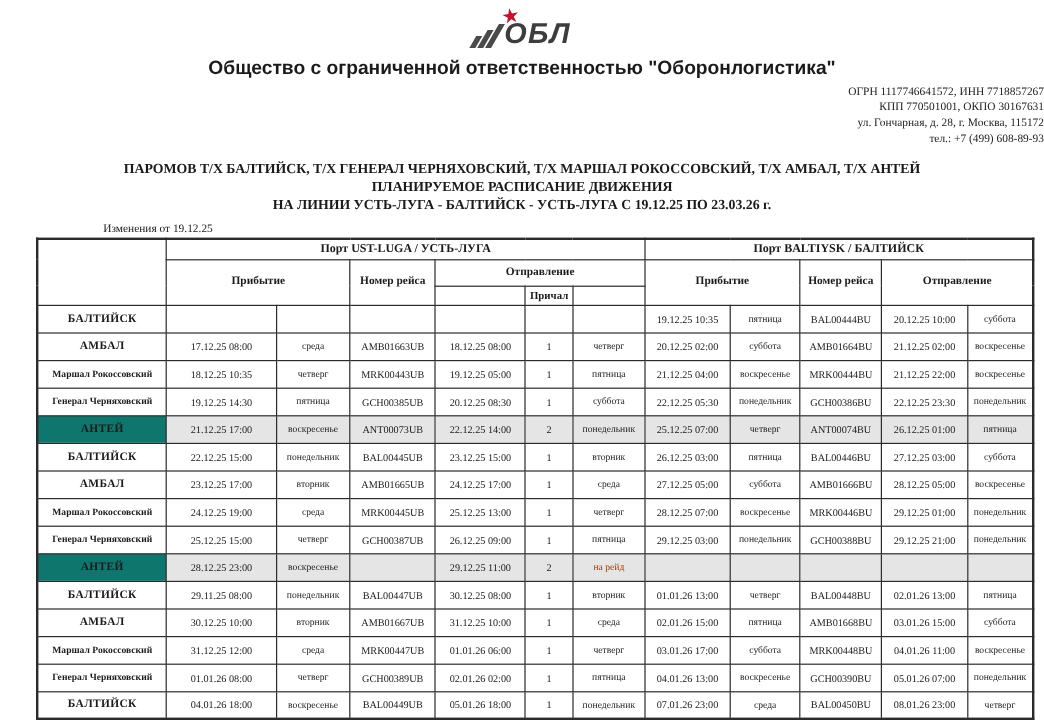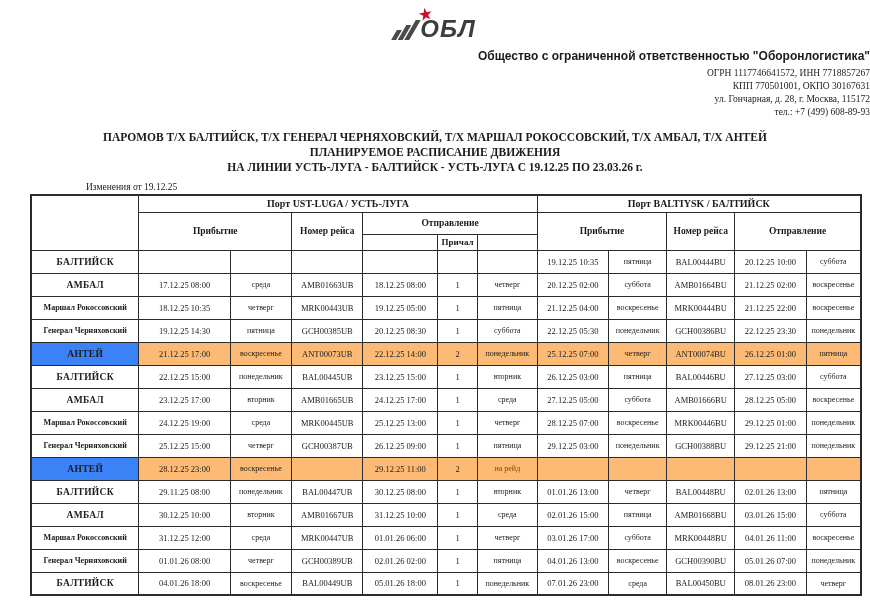--- a/index.html
+++ b/index.html
@@ -14,22 +14,22 @@
   .stripe { width:5px; background:#4a4a4a; transform:skewX(-30deg); margin-right:3px; }
   .stripe:nth-child(1){ height:10px; }
   .stripe:nth-child(2){ height:15px; }
   .stripe:nth-child(3){ height:20px; }
   .logo-star { position:absolute; left:24px; top:-12px; color:#c8102e; font-size:17px;
     font-family:"DejaVu Sans", sans-serif; transform:rotate(-10deg); line-height:1; }
   .logo-text { font-family:"Liberation Sans", sans-serif; font-weight:bold; font-style:italic;
     font-size:24px; letter-spacing:1px; color:#3d3d3d; line-height:0.9; }
 
   
-  .company-name { text-align:right; font-family:"Liberation Sans", sans-serif;
-    font-weight:bold; font-size:12px; margin-top:9px; }
+  .company-name { text-align:center; font-family:"Liberation Sans", sans-serif;
+    font-weight:bold; font-size:16px; margin-top:9px; }
   .company-details { text-align:right; font-size:9.5px; margin-top:4px; line-height:13px; color:#222; }
 
   
   .doc-title { text-align:center; font-weight:bold; font-size:11.5px; line-height:15px; margin-top:11px; }
 
   .revision-note { font-size:9.5px; margin:7px 0 2px 86px; }
 
   
   table.schedule { width:832px; margin-left:30px; border-collapse:collapse; table-layout:fixed;
     border:2px solid #2b2b2b; }
@@ -37,22 +37,22 @@
     vertical-align:middle; overflow:hidden; padding:0 1px; }
   thead th { font-weight:bold; }
   .h1 th { height:17px; font-size:10px; }
   .h2 th { height:22px; font-size:9.5px; }
   .h3 th { height:16px; font-size:9px; }
   tbody td { height:23px; font-size:8.5px; }
   td.day { font-size:8px; }
   td.vessel { font-weight:bold; }
   td.vessel-big { font-size:9.5px; letter-spacing:0.3px; }
   td.vessel-small { font-size:8px; line-height:9px; }
-  tr.antey td { background:#fdba74; }
-  tr.antey td.vessel { background:#3b82f6; }
+  tr.antey td { background:#e5e5e5; }
+  tr.antey td.vessel { background:#0f766e; }
   td.roadstead { background:#f5a11d; color:#9b3a00; font-size:8px; }
 </style>
 </head>
 <body>
 
 <div class="page">
 
   <div class="logo">
     <div class="logo-inner">
       <span class="stripes">

